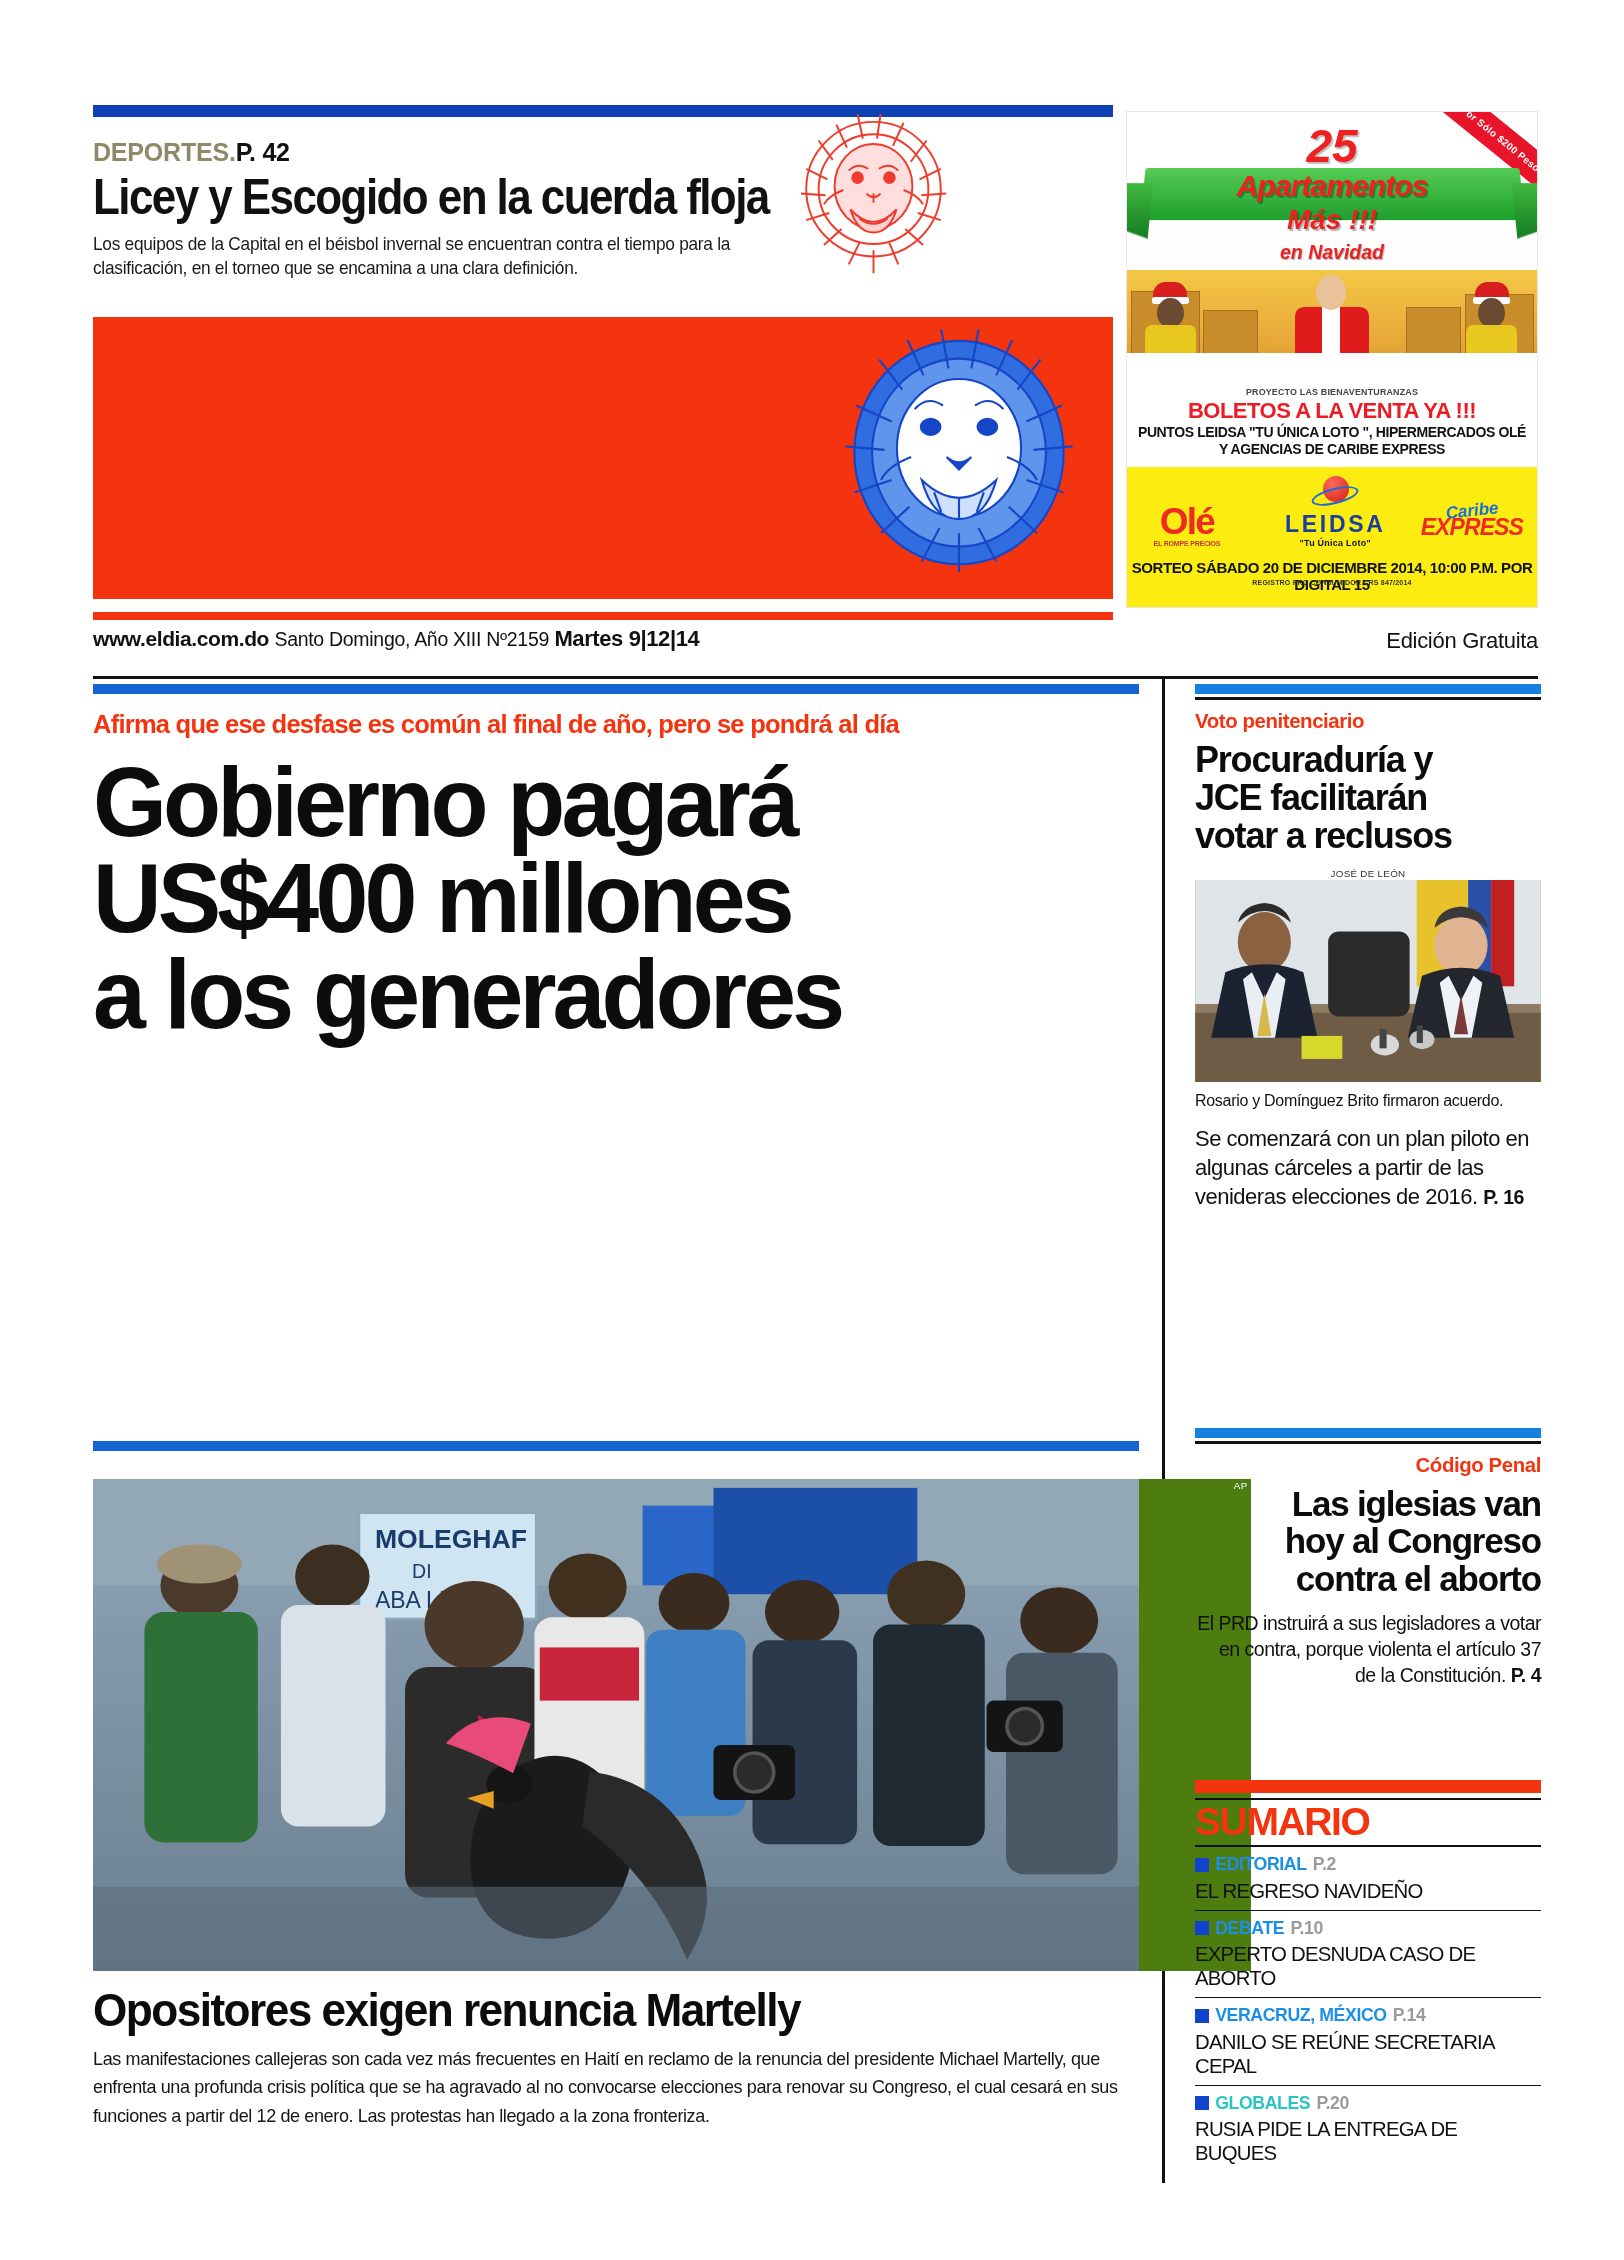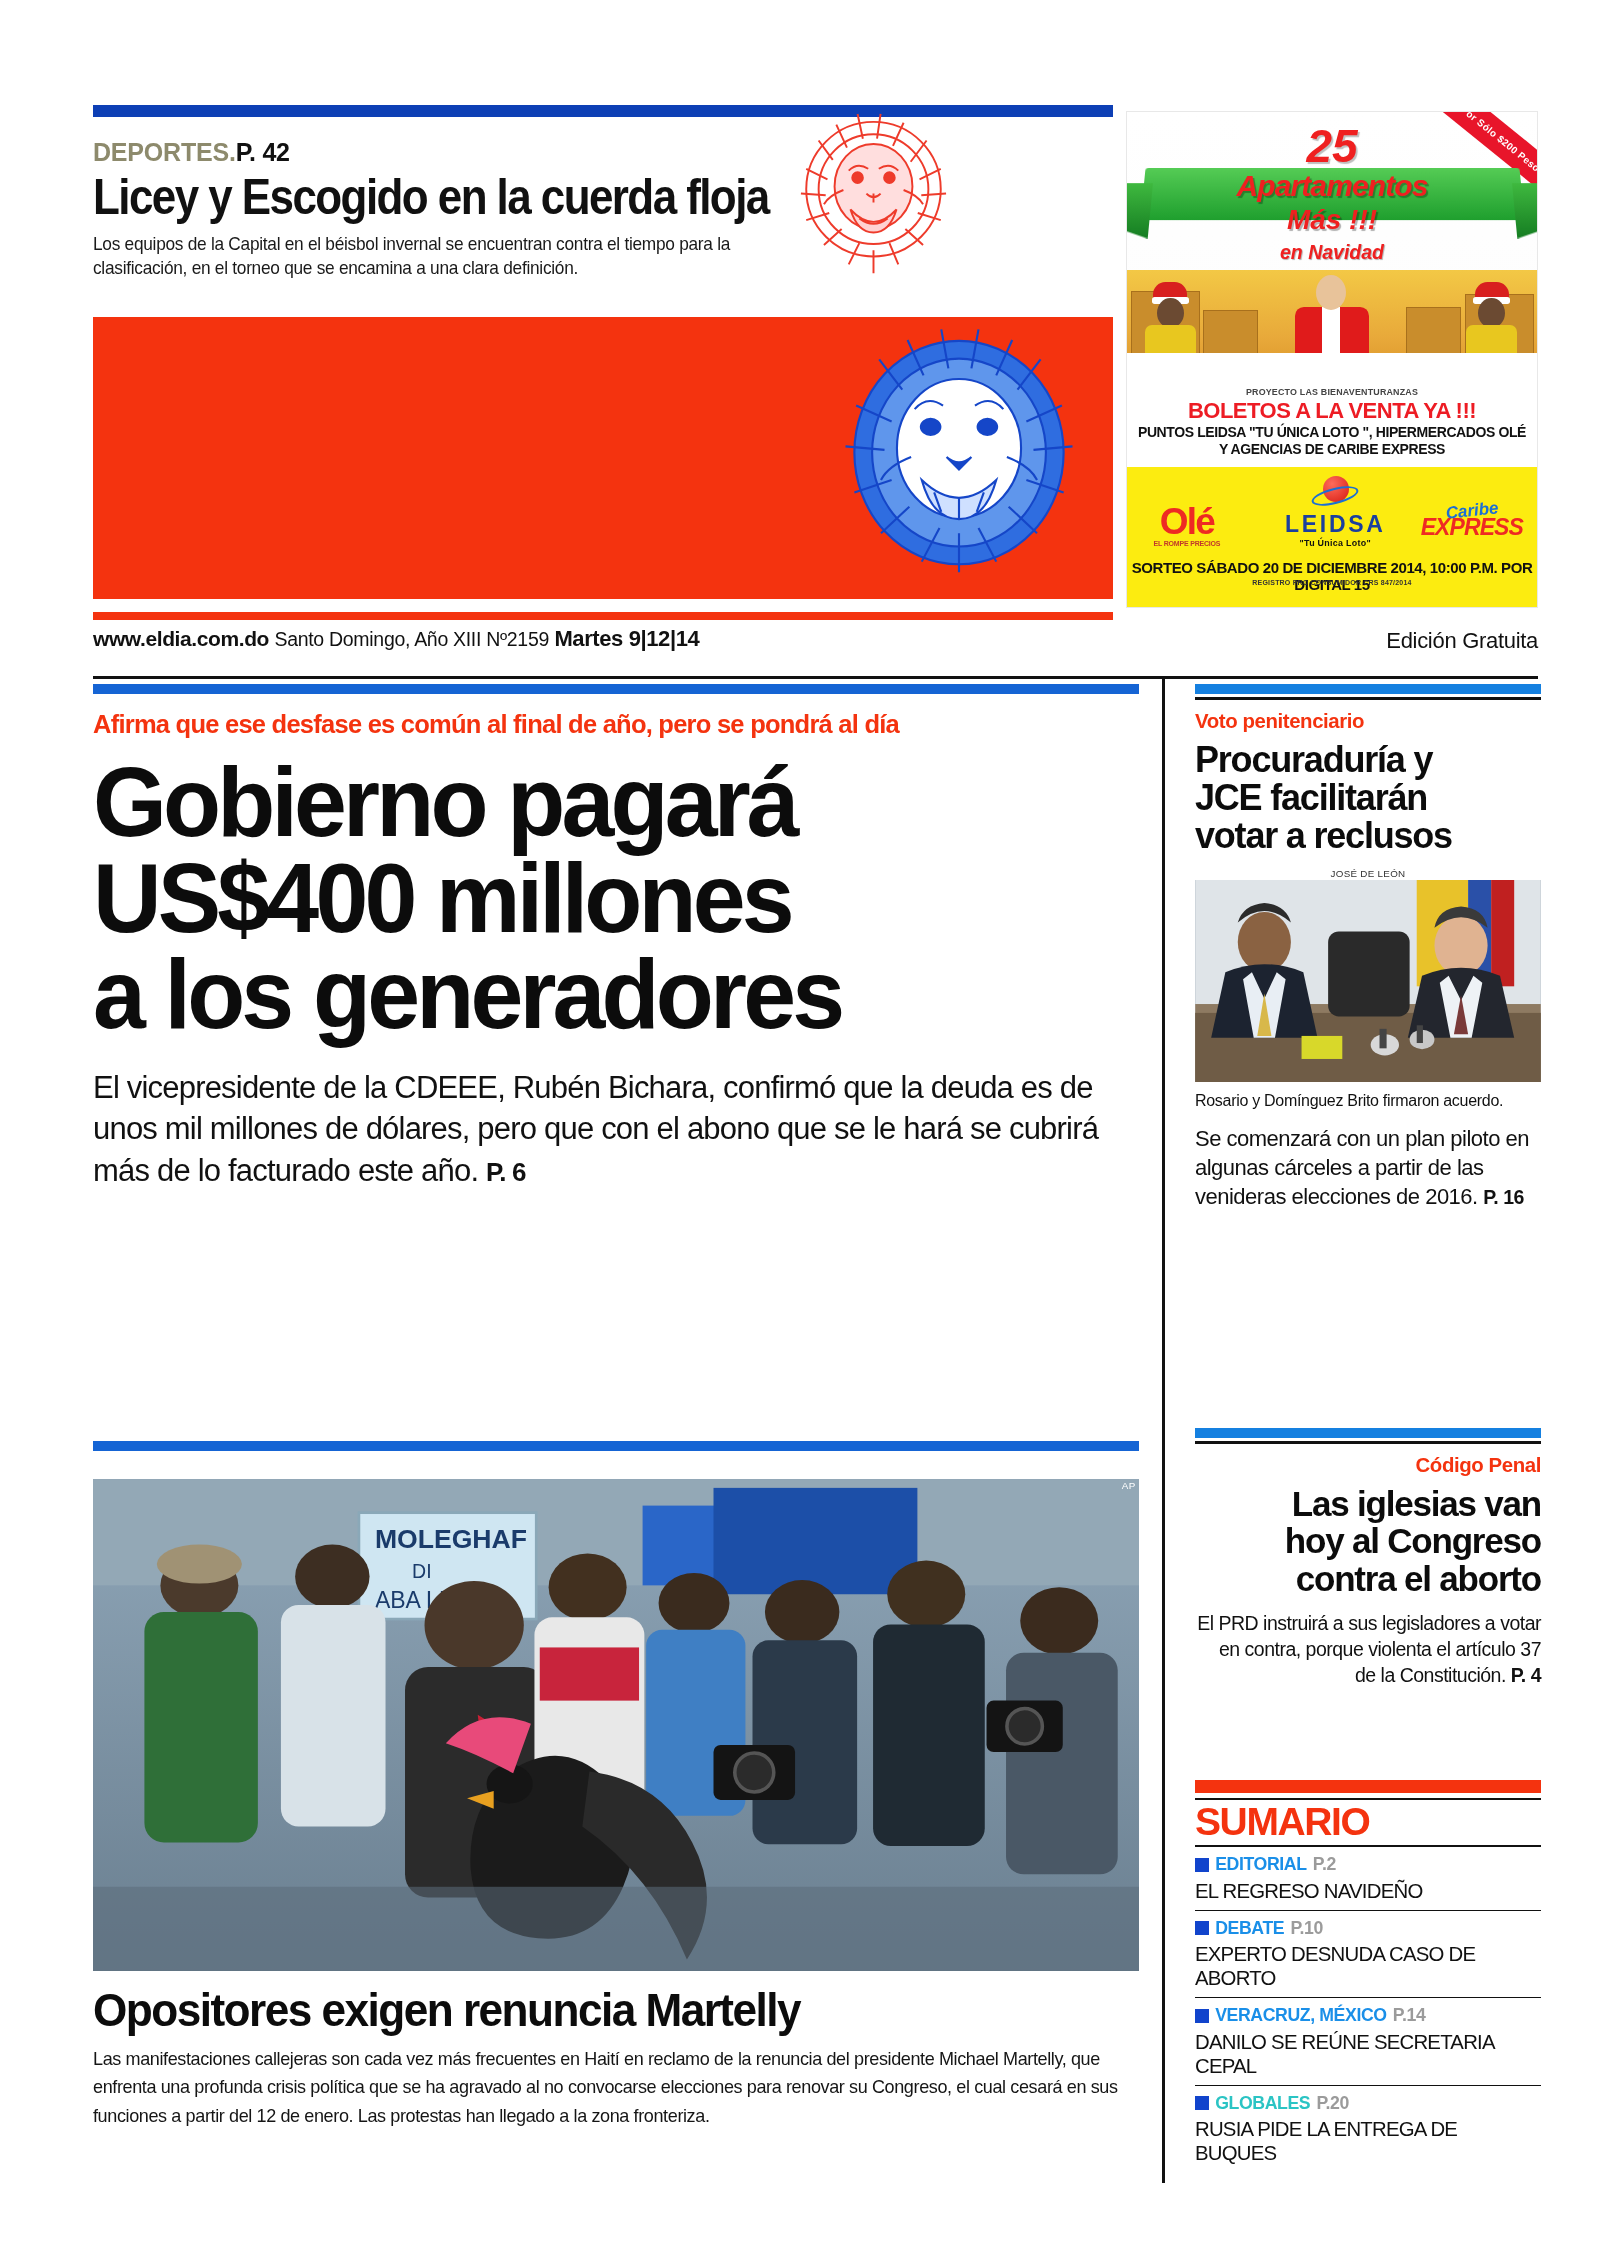--- a/index.html
+++ b/index.html
@@ -117,21 +117,21 @@
   .main-kicker { margin-top:15px; font-size:26.6px; font-weight:bold; color:#f4330f;
      letter-spacing:-0.8px; white-space:nowrap; transform:scaleX(0.96); transform-origin:left center;}
   .main-head { margin-top:14px; font-size:99px; font-weight:bold; color:#0c0c0c; line-height:0.97;
      letter-spacing:-4px; transform:scaleX(0.96); transform-origin:left top;}
   .main-deck { margin-top:25px; font-size:31px; line-height:1.34; color:#111; letter-spacing:-0.8px;
      width:1042px;}
   .main-deck b { font-weight:bold; font-size:26px; }
 
   
   .rule-blue-bottom { position:absolute; left:93px; top:1441px; width:1046px; height:9.8px; background:#1564d4;}
-  .photo-bottom { position:absolute; left:93px; top:1479px; width:1046px; height:492px;
+  .photo-bottom { position:absolute; left:93px; top:1479px; width:1158px; height:492px;
      overflow:hidden; background:#4d7c0f;}
   .credit-ap { position:absolute; right:3.5px; top:0.9px; color:#fff; font-size:9.8px; z-index:5;
      letter-spacing:0.3px;}
   .bottom-head { position:absolute; left:93px; top:1983px; width:1046px; font-size:46px;
      font-weight:bold; color:#0c0c0c; letter-spacing:-1.6px; transform:scaleX(0.96); transform-origin:left top;}
   .bottom-body { position:absolute; left:93px; top:2045px; width:1077px; font-size:18.6px;
      line-height:1.52; color:#151515; letter-spacing:-0.4px; transform:scaleX(0.97); transform-origin:left top;}
 
   
   .rcol { position:absolute; left:1195px; top:684px; width:346px; }
@@ -291,24 +291,20 @@
   <div class="hdivider"></div>
   <div class="vdivider"></div>
 
   <div class="main">
     <div class="rule-blue-main"></div>
     <div class="main-kicker">Afirma que ese desfase es común al final de año, pero se pondrá al día</div>
     <div class="main-head">
       <div>Gobierno pagará</div>
       <div>US$400 millones</div>
       <div>a los generadores</div>
-    </div>
-    <div class="main-deck">
-      <span>El vicepresidente de la CDEEE, Rubén Bichara, confirmó que la deuda es de unos mil millones de dólares, pero que con el abono que se le hará se cubrirá más de lo facturado este año.</span>
-      <b>P. 6</b>
     </div>
   </div>
 
   <div class="rule-blue-bottom"></div>
 
   <div class="photo-bottom">
     <span class="credit-ap">AP</span>
     <svg viewBox="0 0 1180 555" width="1046" height="492">
       <defs>
         <linearGradient id="skyg" x1="0" y1="0" x2="0" y2="1">

